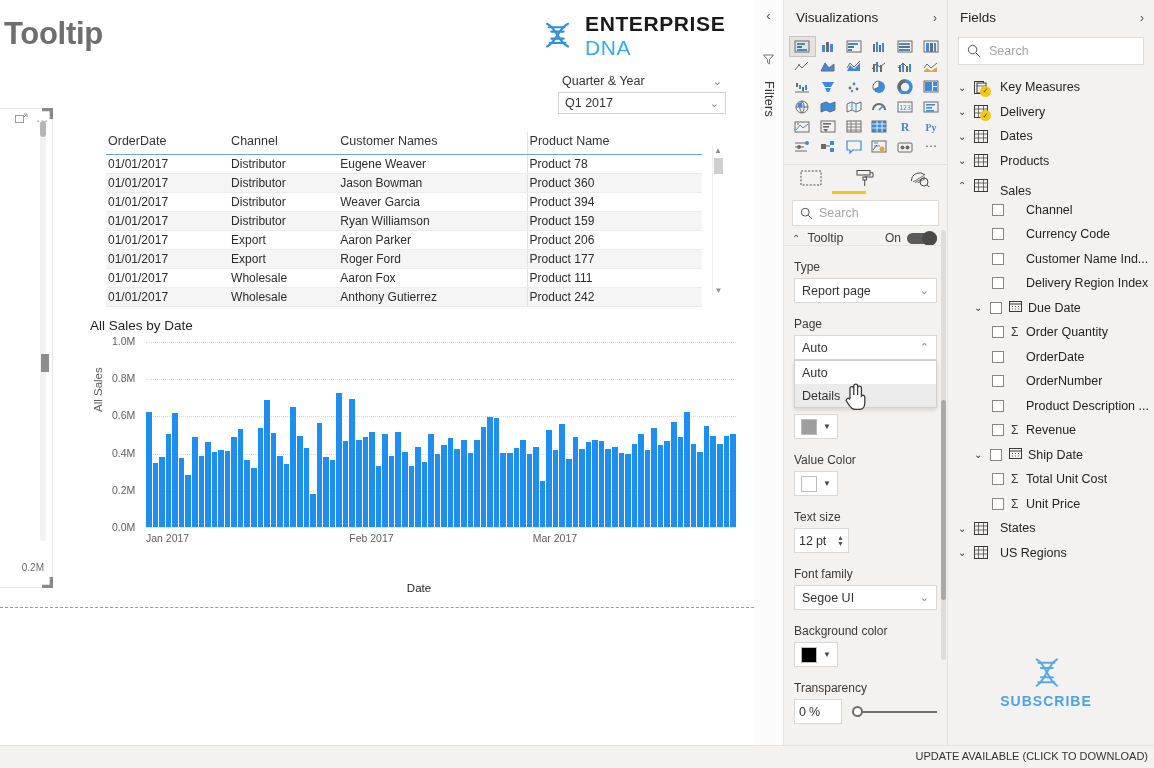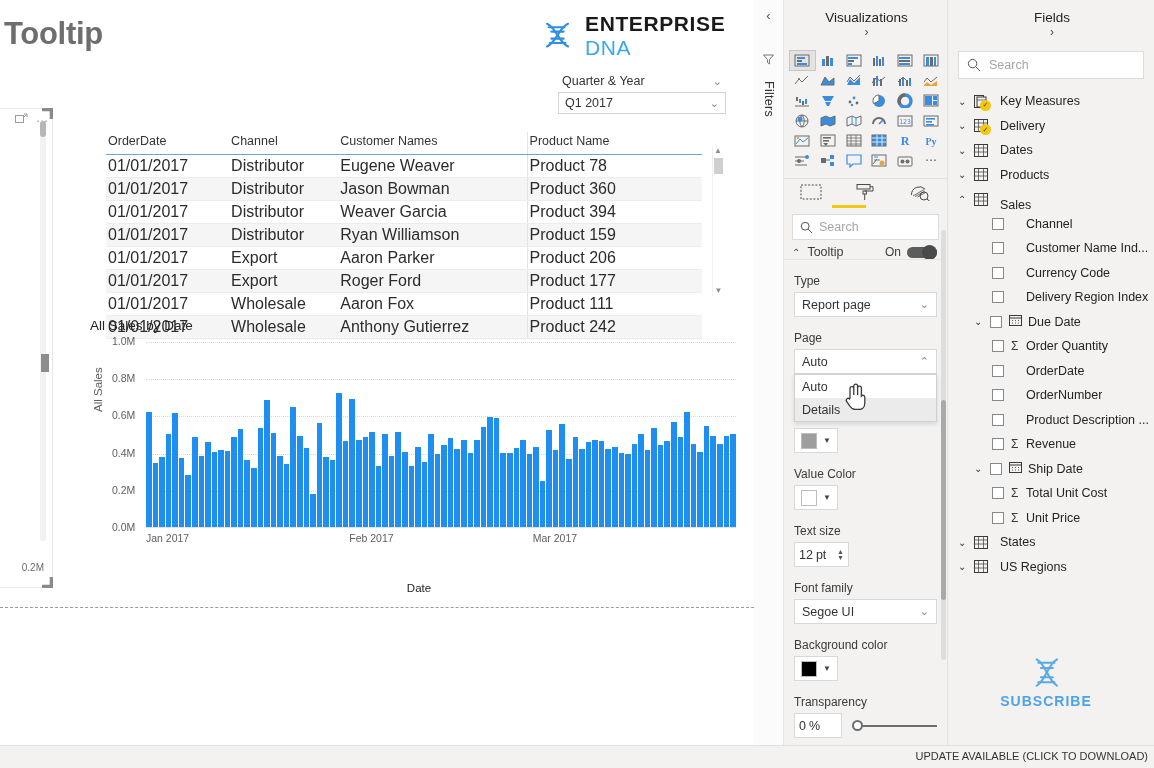--- a/index.html
+++ b/index.html
@@ -68,21 +68,21 @@
   }
 
   
   #table-visual { position: absolute; left: 106px; top: 132px; width: 625px; }
   table.data { border-collapse: collapse; width: 596px; table-layout: fixed; }
   table.data th {
     font-size: 12.5px; font-weight: normal; color: #333; text-align: left;
     padding: 2px 6px 6px 2px; border-bottom: 1px solid #6ba5d6;
   }
   table.data td {
-    font-size: 16px; color: #2b2b2b; padding: 2px 6px 2px 2px;
+    font-size: 12px; color: #2b2b2b; padding: 2px 6px 2px 2px;
     border-bottom: 1px solid #ececec;
   }
   table.data tr.alt td { background: #f5f5f5; }
   table.data td.sep, table.data th.sep { border-left: 1px solid #e4e4e4; }
   #tbl-scroll {
     position: absolute; right: 8px; top: 14px; width: 11px; height: 150px;
     background: #ffffff; border-left: 1px solid #f0f0f0;
   }
   #tbl-scroll .arr { color: #8f8f8f; font-size: 8px; text-align: center; line-height: 10px; }
   #tbl-scroll .thumb {
@@ -130,21 +130,20 @@
 
   
   #viz-pane {
     position: absolute; left: 784px; top: 0; width: 164px; height: 745px;
     background: #f3f2f1; border-right: 1px solid #e1e1e1; overflow: hidden;
   }
   .pane-head {
     display: flex; justify-content: space-between; align-items: center;
     padding: 10px 10px 10px 12px; font-size: 13.5px; color: #252423;
     background: #f3f2f1;
-    flex-direction: column;
   }
   .pane-head .hchev { color: #505050; font-size: 12px; }
   #viz-grid {
     display: grid; grid-template-columns: repeat(6, 1fr);
     gap: 1px; padding: 2px 4px 4px 6px;
   }
   .viz-ic {
     height: 19px; display: flex; align-items: center; justify-content: center;
   }
   .viz-ic.sel { background: #e4e3e2; outline: 1px solid #c8c6c4; }
@@ -974,26 +973,26 @@
           <span class="f-name" style="margin-left:6px;margin-top:11px;">Sales</span>
         </div>
         <div class="f-row child2">
           <span class="cb"></span>
           <span class="sig"></span>
           <span class="f-name">Channel</span>
         </div>
         <div class="f-row child2">
           <span class="cb"></span>
           <span class="sig"></span>
+          <span class="f-name">Currency Code</span>
+        </div>
+        <div class="f-row child2">
+          <span class="cb"></span>
+          <span class="sig"></span>
           <span class="f-name">Customer Name Ind...</span>
-        </div>
-        <div class="f-row child2">
-          <span class="cb"></span>
-          <span class="sig"></span>
-          <span class="f-name">Currency Code</span>
         </div>
         <div class="f-row child2">
           <span class="cb"></span>
           <span class="sig"></span>
           <span class="f-name">Delivery Region Index</span>
         </div>
         <div class="f-row child">
           <span class="exp">⌄</span>
           <span class="cb"></span>
           <span style="margin-right:6px;">

